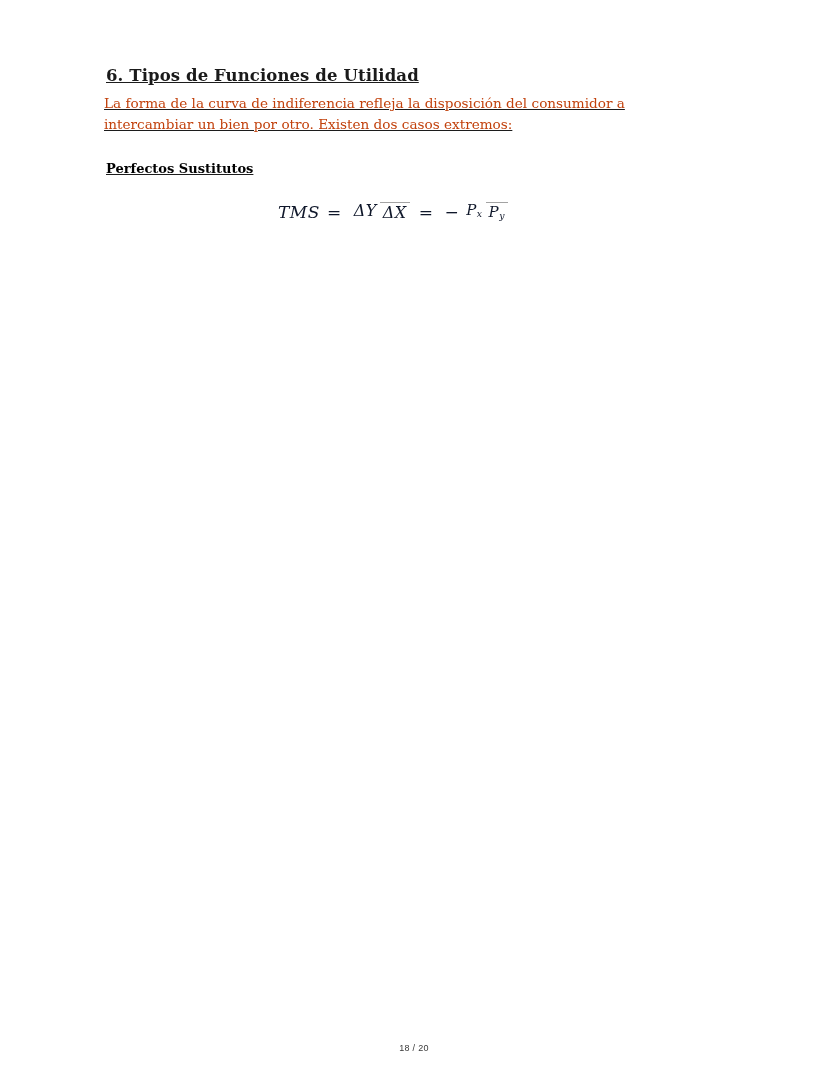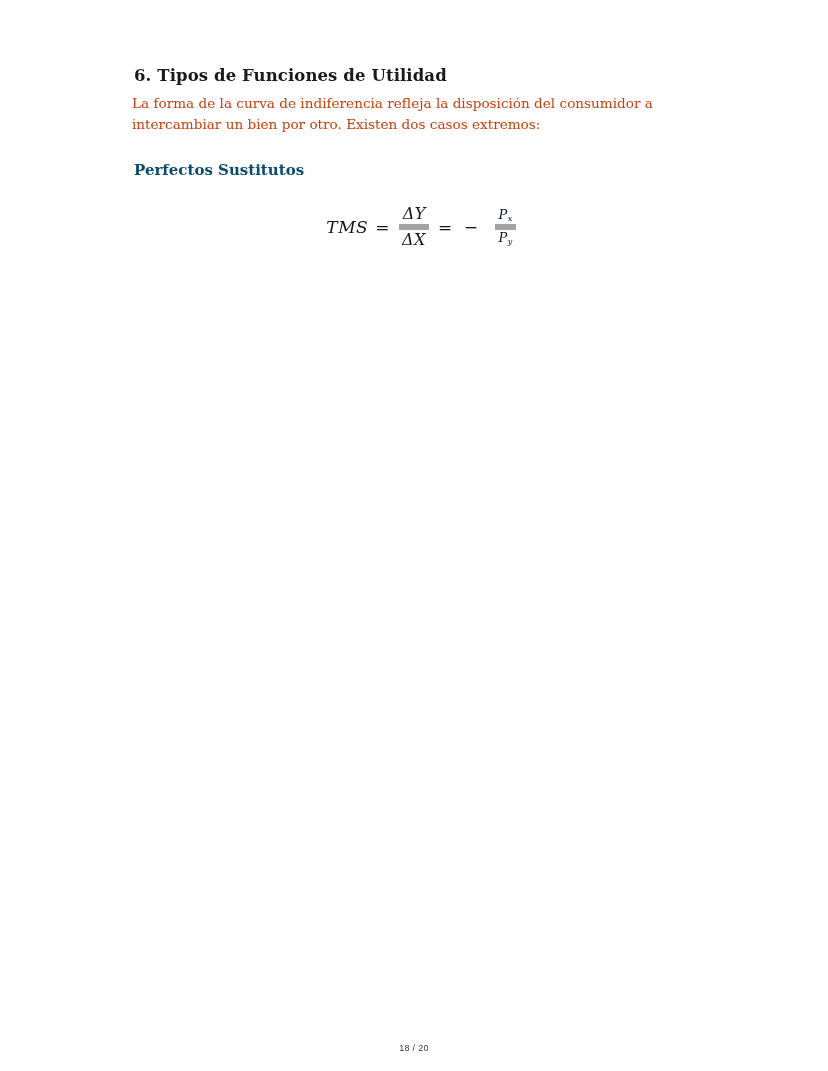--- a/index.html
+++ b/index.html
@@ -16,45 +16,46 @@
   }
   .page {
     position: relative;
     width: 828px;
     height: 1071px;
     background: #ffffff;
     box-sizing: border-box;
   }
   .content {
     position: absolute;
-    left: 132px;
+    left: 104px;
     top: 66px;
     width: 580px;
+    text-decoration: underline;
   }
   h1.section-title {
     font-family: "DejaVu Serif", "Liberation Serif", serif;
     font-size: 16.5px;
     font-weight: bold;
     color: #1a1a1a;
     margin: 0 0 8px 2px;
     letter-spacing: 0.1px;
   }
   p.body-text {
     font-family: "DejaVu Serif", "Liberation Serif", serif;
     font-size: 13.6px;
     line-height: 21px;
     color: #c2410c;
     margin: 0 0 0 0;
     text-align: left;
   }
   h2.sub-title {
     font-family: "DejaVu Serif", "Liberation Serif", serif;
-    font-size: 15px;
+    font-size: 13px;
     font-weight: bold;
-    color: #0c4a6e;
+    color: #000000;
     margin: 26px 0 22px 2px;
   }
   .bold-inline {
     font-weight: bold;
   }
   .formula-block {
     margin-top: 26px;
     text-align: center;
     font-family: "DejaVu Serif", "Liberation Serif", serif;
   }
@@ -70,38 +71,37 @@
   .math .op {
     font-style: normal;
     padding: 0 7px;
   }
   .math .minus {
     font-style: normal;
     padding: 0 2px 0 4px;
   }
   .frac {
     display: inline-flex;
-    flex-direction: column;
-    align-items: flex-end;
+    flex-direction: row;
+    align-items: flex-start;
     vertical-align: middle;
     line-height: 1.15;
     padding: 0 2px;
   }
   .frac .num {
     padding: 0 3px 1px 3px;
     font-size: 16px;
   }
   .frac .den {
     padding: 1px 3px 0 3px;
     font-size: 16px;
-    border-top: 6px solid #a3a3a3;
+    border-top: 1px solid #a3a3a3;
   }
   .frac.small .num, .frac.small .den {
-    font-size: 13px;
-    margin-left: 13px;
+    font-size: 15px;
   }
   sub {
     font-size: 0.62em;
     vertical-align: -0.25em;
     font-style: italic;
   }
   .page-footer {
     position: absolute;
     left: 0;
     right: 0;

